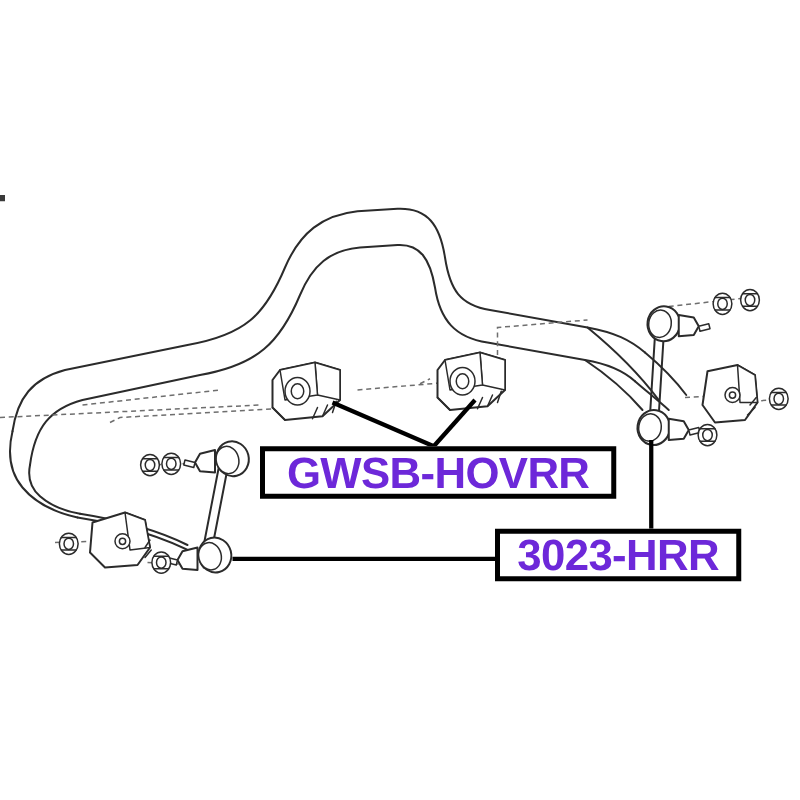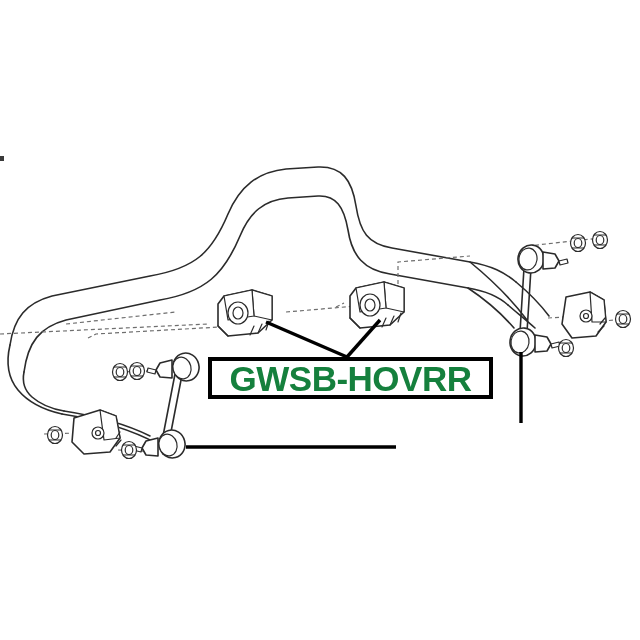--- a/index.html
+++ b/index.html
@@ -28,21 +28,21 @@
     background: #ffffff;
     border: 4px solid #000000;
     display: flex;
     align-items: center;
     justify-content: center;
     z-index: 5;
   }
   .callout-text {
     font-family: "Liberation Sans", sans-serif;
     font-weight: bold;
-    color: #15803d;
+    color: #6d28d9;
     letter-spacing: -0.5px;
     white-space: nowrap;
     line-height: 1;
   }
   #callout-gwsb {
     left: 208px;
     top: 357px;
     width: 285px;
     height: 42px;
   }
@@ -261,14 +261,17 @@
       <path class="lead" d="M 380 320 L 347 357"></path>
       <path class="lead" d="M 186 447 L 396 447"></path>
       <path class="lead" d="M 521 352 L 521 423"></path>
     </g>
   </svg>
 
   <div class="callout-box" id="callout-gwsb">
     <span class="callout-text">GWSB-HOVRR</span>
   </div>
 
+  <div class="callout-box" id="callout-3023">
+    <span class="callout-text">3023-HRR</span>
+  </div>
 
 </div>
 
 </body></html>

